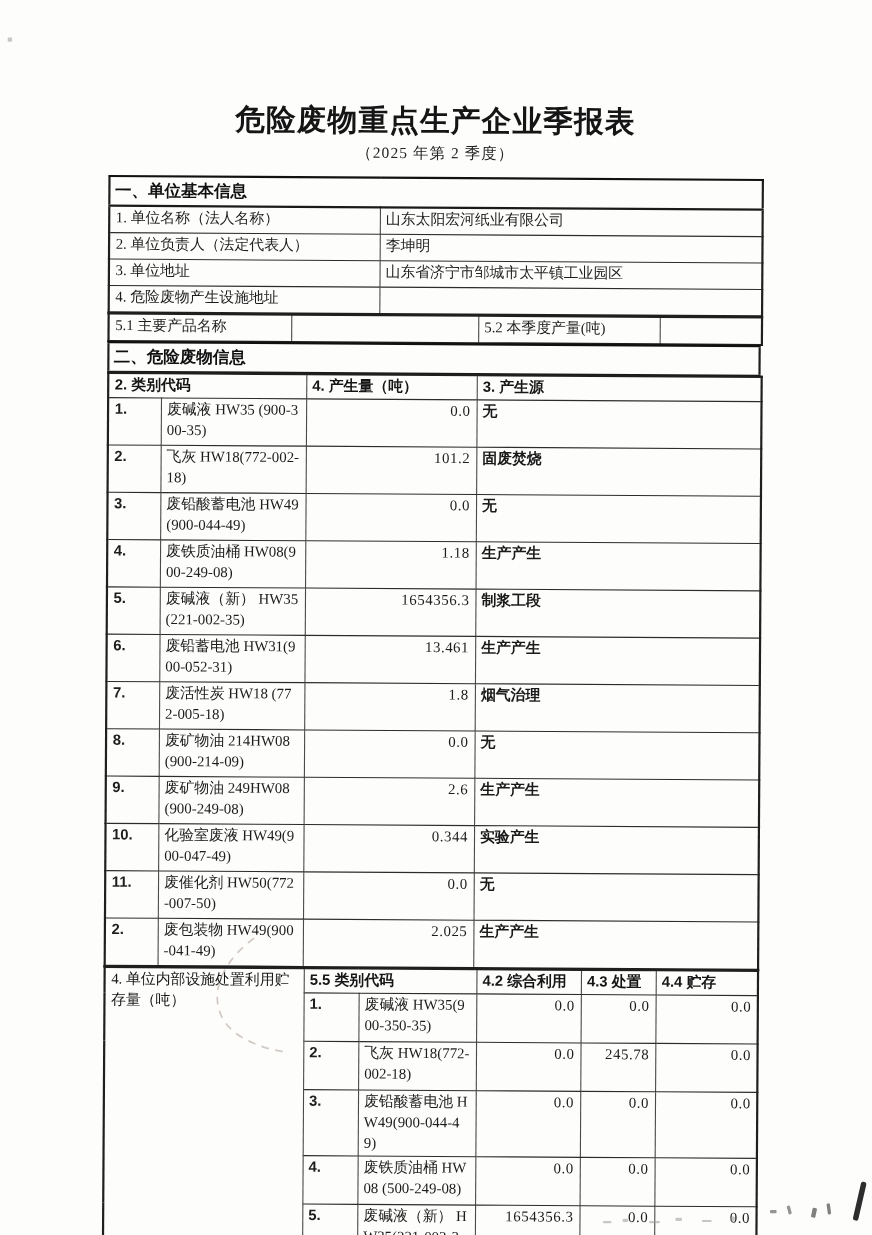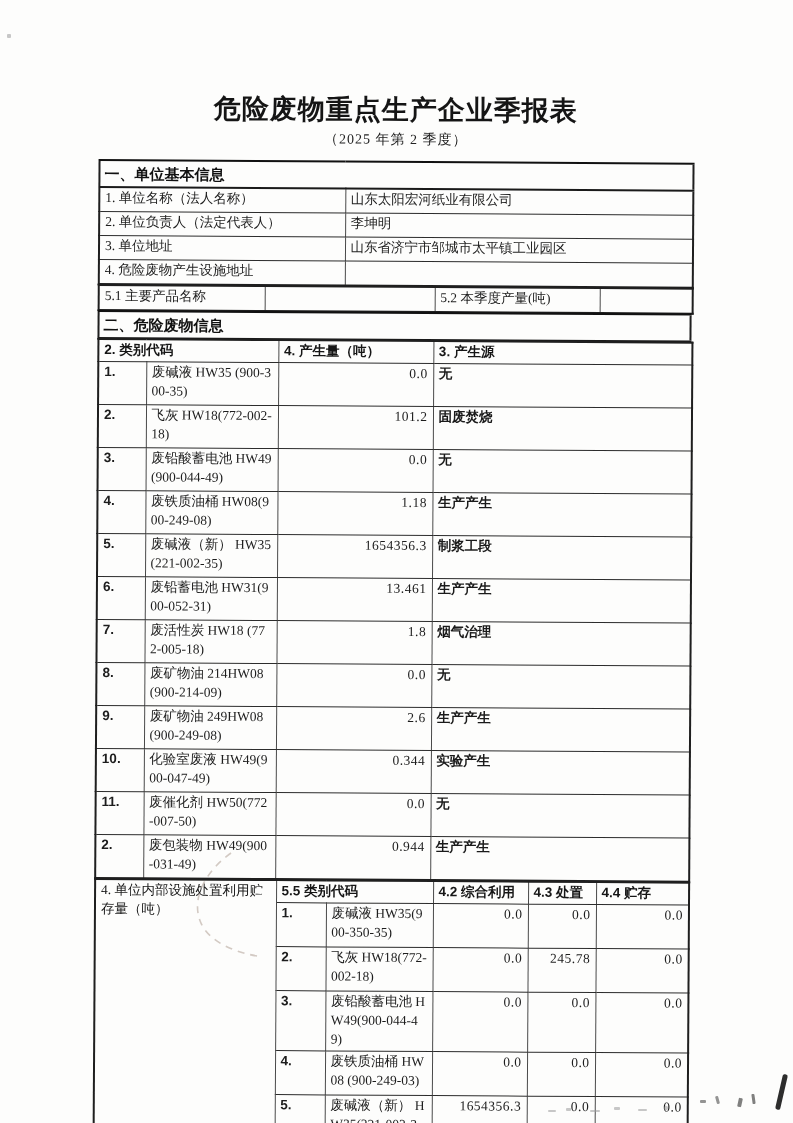--- a/index.html
+++ b/index.html
@@ -193,22 +193,22 @@
       <td class="srccell">实验产生</td>
     </tr>
     <tr class="h40">
       <td class="rownum">11.</td>
       <td>废催化剂 HW50(772-007-50)</td>
       <td class="num">0.0</td>
       <td class="srccell">无</td>
     </tr>
     <tr class="h40">
       <td class="rownum">2.</td>
-      <td>废包装物 HW49(900-031-49)</td>
-      <td class="num">0.944</td>
+      <td>废包装物 HW49(900-041-49)</td>
+      <td class="num">2.025</td>
       <td class="srccell">生产产生</td>
     </tr>
   </tbody>
     </table>
 
   <table class="t">
     <colgroup>
         <col style="width:181px">
         <col style="width:50px">
         <col style="width:107px">
@@ -240,21 +240,21 @@
     </tr>
     <tr class="h41">
       <td class="rownum">3.</td>
       <td>废铅酸蓄电池 HW49(900-044-49)</td>
       <td class="num">0.0</td>
       <td class="num">0.0</td>
       <td class="num">0.0</td>
     </tr>
     <tr class="h41">
       <td class="rownum">4.</td>
-      <td>废铁质油桶 HW08 (900-249-03)</td>
+      <td>废铁质油桶 HW08 (500-249-08)</td>
       <td class="num">0.0</td>
       <td class="num">0.0</td>
       <td class="num">0.0</td>
     </tr>
     <tr class="h41">
       <td class="rownum">5.</td>
       <td>废碱液（新） HW35(221-002-35)</td>
       <td class="num">1654356.3</td>
       <td class="num">0.0</td>
       <td class="num">0.0</td>

